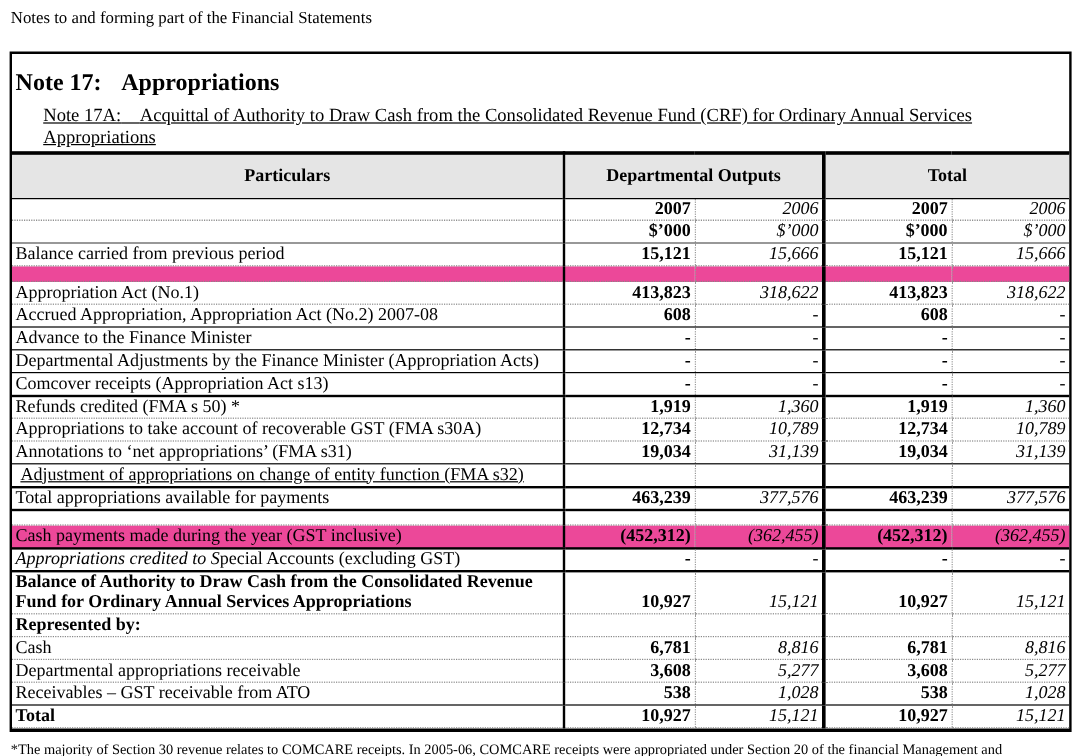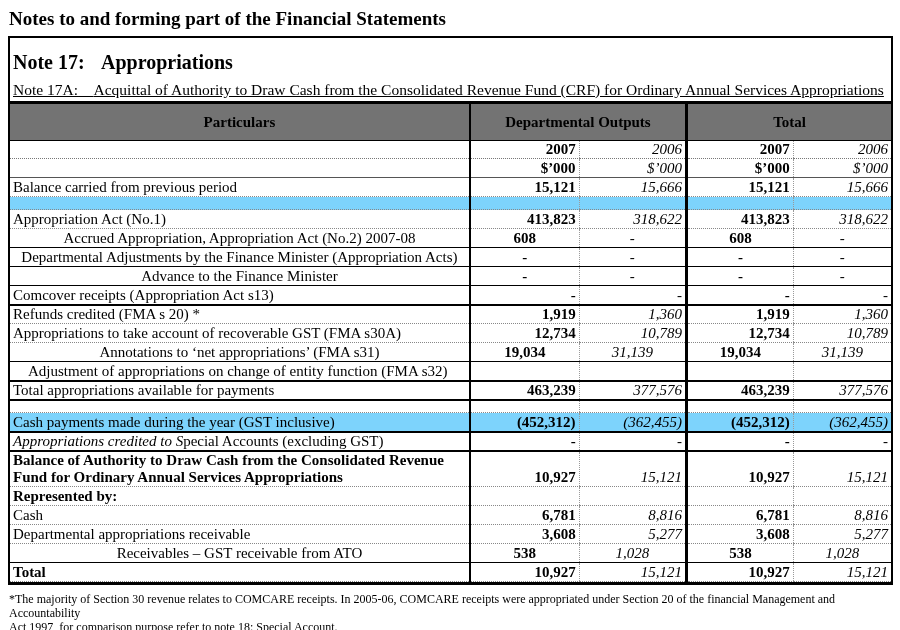--- a/index.html
+++ b/index.html
@@ -6,48 +6,48 @@
   html, body { margin: 0; padding: 0; }
   body {
     width: 900px; height: 630px;
     background: #ffffff;
     color: #000;
     font-family: "Liberation Serif", serif;
   }
   .page { padding: 8px 7px 0 8px; }
 
   .doc-title {
-    font-size: 19px;
-    font-weight: bold;
-    margin-bottom: 6px;
+    font-size: 14px;
+    font-weight: normal;
+    margin-bottom: 19px;
     padding-left: 1px;
   }
 
   .outer-box {
     border: 2px solid #000;
     border-bottom-width: 3px;
     width: 885px;
   }
 
   .note-area { padding: 13px 3px 0 3px; }
   .note17 { font-size: 20px; font-weight: bold; margin-bottom: 7px; }
   .note17 .note-label { display: inline-block; width: 88px; }
-  .note17a { font-size: 15.5px; text-decoration: underline; padding-bottom: 2px; }
+  .note17a { font-size: 15.5px; text-decoration: underline; padding-bottom: 2px; margin-left: 23px; }
 
   table {
     border-collapse: collapse;
     width: 100%;
     table-layout: fixed;
     font-size: 15px;
     border-top: 3px solid #000;
   }
   td, th { padding: 0 3px; }
 
   thead .group-header th {
-    background: #737373;
+    background: #e5e5e5;
     height: 38px;
     font-size: 15px;
     font-weight: bold;
     text-align: center;
     border-bottom: 1px solid #000;
   }
   .year-row td { height: 18px; border-bottom: 1px dotted #777; }
   .unit-row td { height: 19px; border-bottom: 1px solid #555; padding-left: 16px; }
 
   tbody td {
@@ -56,26 +56,26 @@
     vertical-align: bottom;
   }
   td.label { text-align: left; white-space: normal; }
   .num { text-align: right; white-space: nowrap; }
   .v2007 { font-weight: bold; }
 
   .bL2 { border-left: 2px solid #000; margin-left: 16px; }
   .bL3 { border-left: 3px solid #000; }
   .bLdot { border-left: 1px dotted #999; font-style: italic; }
 
-  tr.shaded td { background: #7dd3fc; }
+  tr.shaded td { background: #ec4899; }
   tr.small td { height: 13px; }
-  tr.b-solid td { border-bottom: 1.5px solid #000; text-align: center; }
+  tr.b-solid td { border-bottom: 1.5px solid #000; }
   tr.b-thick td { border-bottom: 2.5px solid #000; }
   tr.bold-label td.label { font-weight: bold; }
-  tr.indent td.label { padding-left: 18px; }
+  tr.indent td.label { padding-left: 7px; text-decoration: underline; }
   .italic { font-style: italic; }
 
   .footnote {
     font-size: 12px;
     line-height: 1.2;
     margin-top: 7px;
     padding-left: 1px;
   }
 </style>
 </head>
@@ -148,42 +148,42 @@
             <td class="num bLdot">318,622</td>
           </tr>
           <tr class="b-solid">
             <td class="label">Accrued Appropriation, Appropriation Act (No.2) 2007-08</td>
             <td class="num v2007 bL2">608</td>
             <td class="num bLdot">-</td>
             <td class="num v2007 bL3">608</td>
             <td class="num bLdot">-</td>
           </tr>
           <tr class="b-solid">
+            <td class="label">Advance to the Finance Minister</td>
+            <td class="num v2007 bL2">-</td>
+            <td class="num bLdot">-</td>
+            <td class="num v2007 bL3">-</td>
+            <td class="num bLdot">-</td>
+          </tr>
+          <tr class="b-solid">
             <td class="label">Departmental Adjustments by the Finance Minister (Appropriation Acts)</td>
-            <td class="num v2007 bL2">-</td>
-            <td class="num bLdot">-</td>
-            <td class="num v2007 bL3">-</td>
-            <td class="num bLdot">-</td>
-          </tr>
-          <tr class="b-solid">
-            <td class="label">Advance to the Finance Minister</td>
             <td class="num v2007 bL2">-</td>
             <td class="num bLdot">-</td>
             <td class="num v2007 bL3">-</td>
             <td class="num bLdot">-</td>
           </tr>
           <tr class="b-thick">
             <td class="label">Comcover receipts (Appropriation Act s13)</td>
             <td class="num v2007 bL2">-</td>
             <td class="num bLdot">-</td>
             <td class="num v2007 bL3">-</td>
             <td class="num bLdot">-</td>
           </tr>
           <tr>
-            <td class="label">Refunds credited (FMA s 20) *</td>
+            <td class="label">Refunds credited (FMA s 50) *</td>
             <td class="num v2007 bL2">1,919</td>
             <td class="num bLdot">1,360</td>
             <td class="num v2007 bL3">1,919</td>
             <td class="num bLdot">1,360</td>
           </tr>
           <tr>
             <td class="label">Appropriations to take account of recoverable GST  (FMA s30A)</td>
             <td class="num v2007 bL2">12,734</td>
             <td class="num bLdot">10,789</td>
             <td class="num v2007 bL3">12,734</td>

